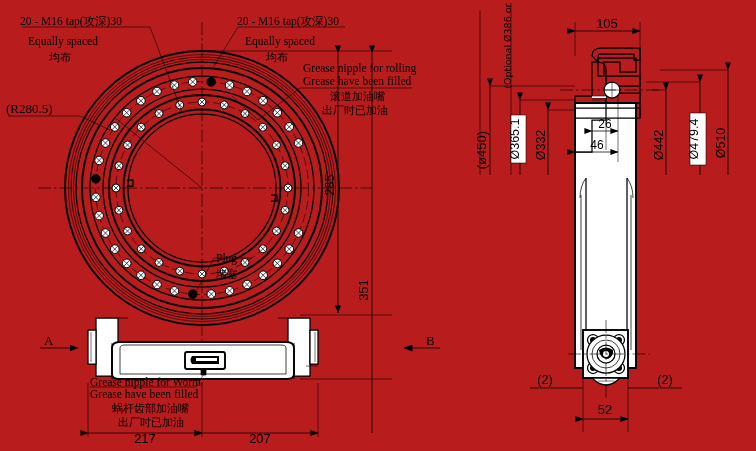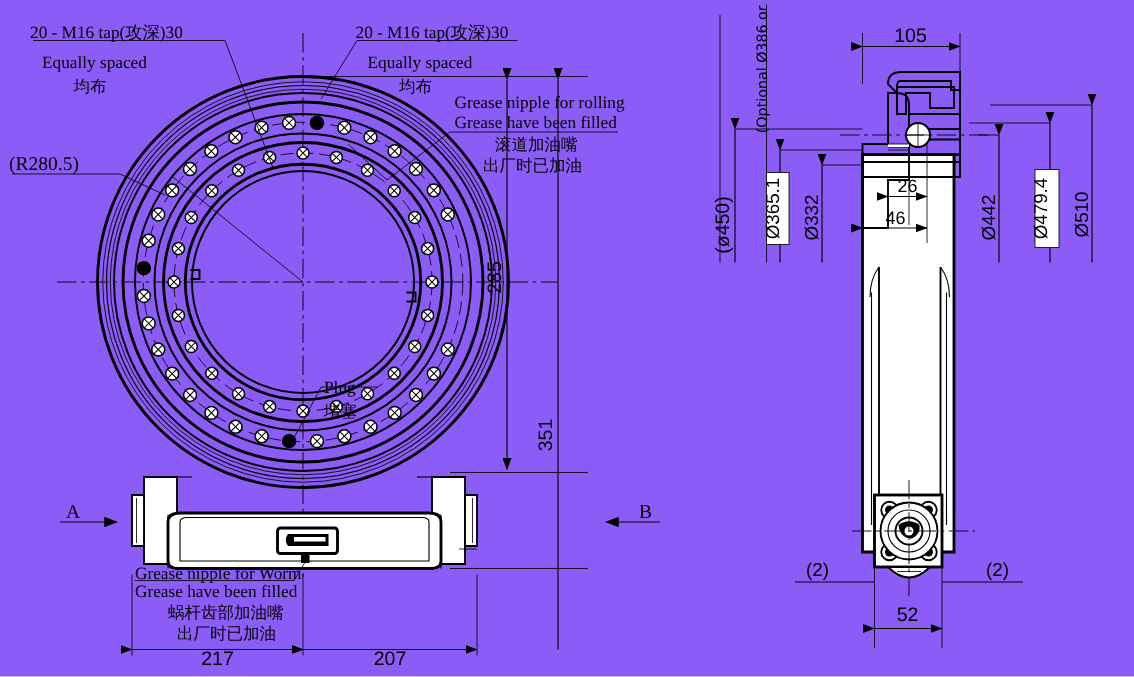--- a/index.html
+++ b/index.html
@@ -1,18 +1,18 @@
 <!DOCTYPE html>
 <html><head>
 <meta charset="utf-8">
 <style>
   html,body{margin:0;padding:0;background:#ffffff;}
   body{width:756px;height:451px;overflow:hidden;
        font-family:"Liberation Serif",serif;color:#000;}
-  #sheet{position:relative;width:756px;height:451px;background:#8b5cf6;}
+  #sheet{position:relative;width:756px;height:451px;background:#b91c1c;}
   svg{display:block;position:absolute;top:0;left:0;}
   .txt{font-family:"Liberation Serif",serif;fill:#000;}
   .cn{font-family:"DejaVu Sans",sans-serif;fill:#000;}
   .dimtxt{font-family:"Liberation Sans",sans-serif;fill:#000;}
   .ln{stroke:#000;fill:none;}
   .thick{stroke-width:1.9;}
   .med{stroke-width:1.25;}
   .thin{stroke-width:0.75;}
   .hair{stroke-width:0.55;}
   .center{stroke:#000;stroke-width:0.6;

